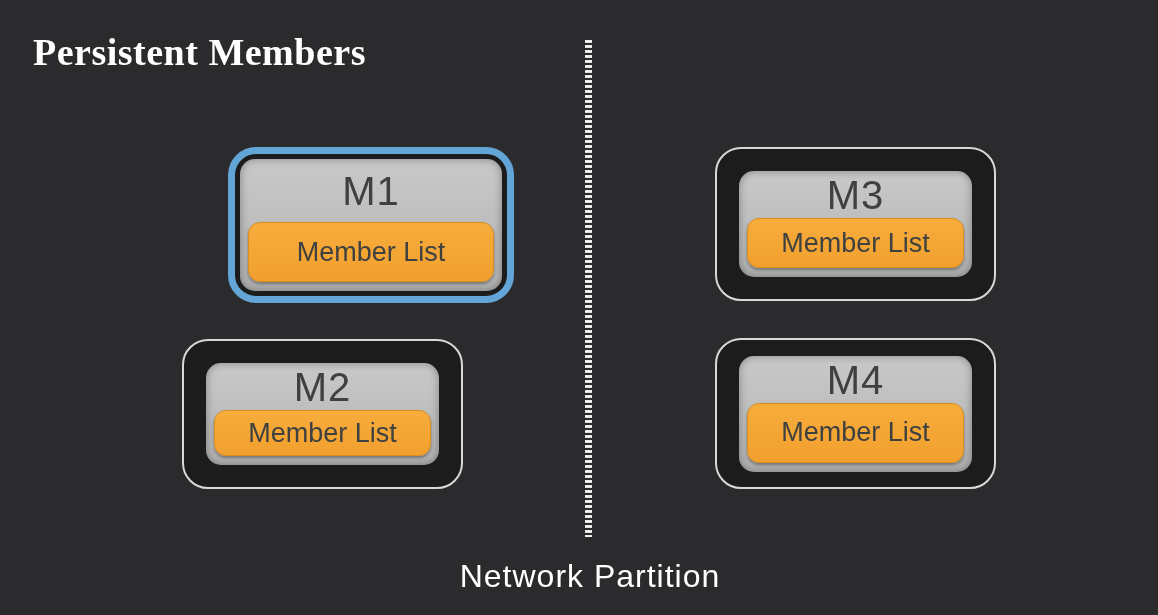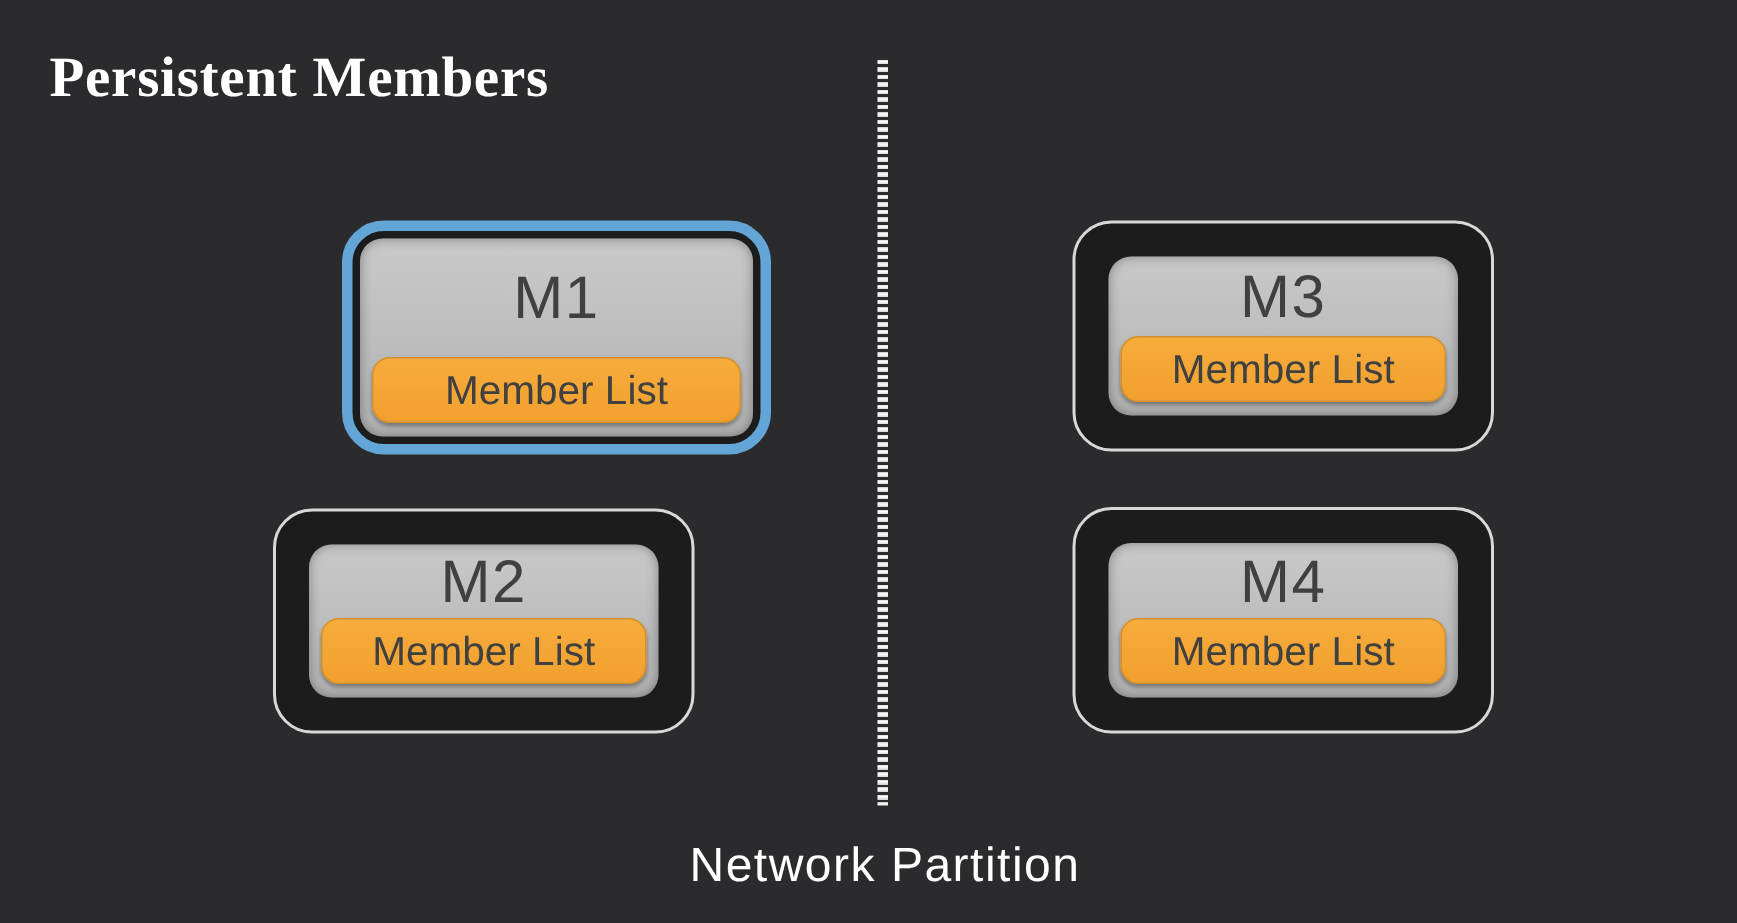--- a/index.html
+++ b/index.html
@@ -89,38 +89,38 @@
     flex: 1;
     display: flex;
     align-items: center;
     justify-content: center;
     font-size: 40px;
     color: var(--text-dark);
     letter-spacing: 1px;
     padding-top: 2px;
   }
   .member-list {
-    height: 44px;
+    height: 60px;
     margin: 0 8px 9px 8px;
     border-radius: 12px;
     background: linear-gradient(180deg, var(--orange-top), var(--orange-bottom));
     border: 1px solid var(--orange-border);
     box-shadow: 0 2px 3px rgba(0,0,0,0.35);
     display: flex;
     align-items: center;
     justify-content: center;
     font-size: 27px;
     color: var(--text-dark);
     white-space: nowrap;
   }
   
   .member[data-name="member-node-m1"] { left: 180px; top: 147px; width: 286px; height: 156px; margin-left: 48px; }
   .member[data-name="member-node-m2"] { left: 182px; top: 339px; width: 281px; height: 150px; }
   .member[data-name="member-node-m3"] { left: 715px; top: 147px; width: 281px; height: 154px; }
-  .member[data-name="member-node-m4"] { left: 715px; top: 338px; width: 281px; height: 151px; }
+  .member[data-name="member-node-m4"] { left: 715px; top: 338px; width: 281px; height: 151px; align-items: center; }
 </style>
 </head>
 <body data-name="slide-canvas">
 
 <div class="slide-title" data-name="page-title">Persistent Members</div>
 
 <div class="partition-divider" data-name="network-partition-dashed-line"></div>
 
 <div class="member highlighted" data-name="member-node-m1">
   <div class="member-body" data-name="member-node-body">

